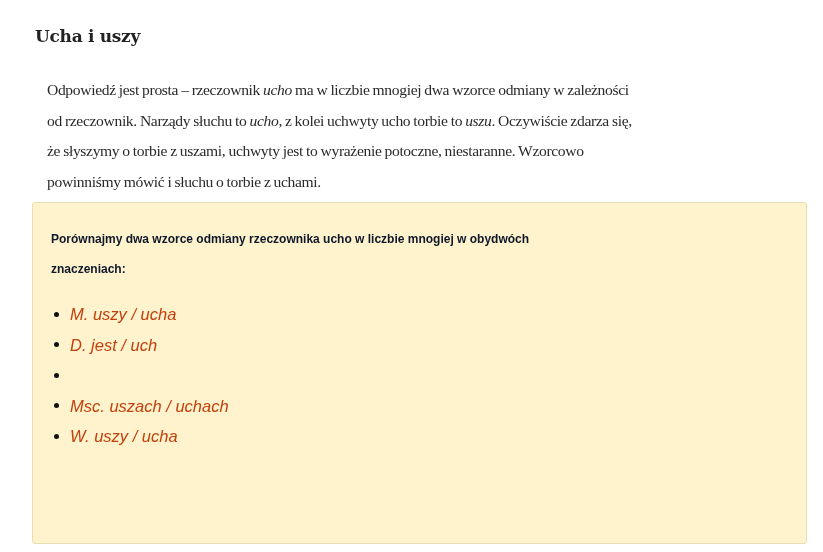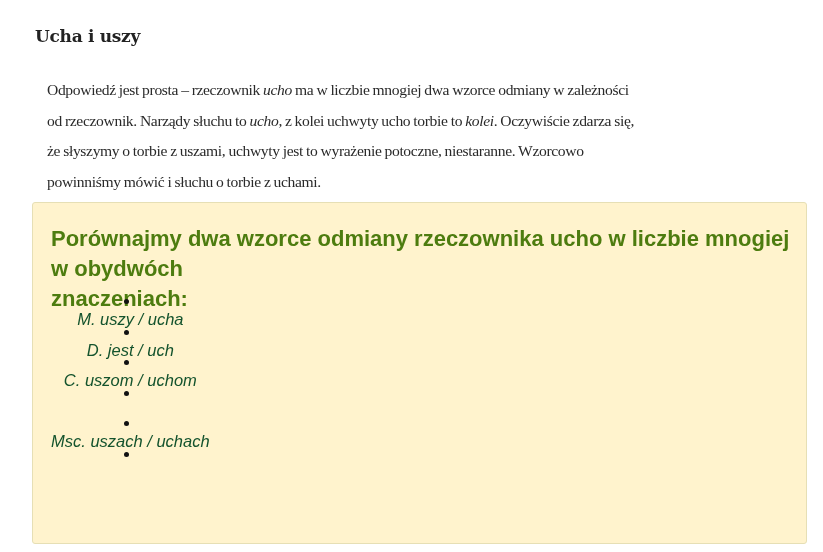--- a/index.html
+++ b/index.html
@@ -52,67 +52,66 @@
       width: 775px;
       height: 342px;
       background: #fff3cd;
       border: 1px solid #e6dfb5;
       border-radius: 3px;
       box-sizing: border-box;
     }
     .callout-heading {
       font-family: "Liberation Sans", sans-serif;
       font-weight: bold;
-      font-size: 22px;
-      color: #4d7c0f;
+      font-size: 12px;
+      color: #0f172a;
       line-height: 30px;
       position: absolute;
       left: 18px;
       top: 21px;
       width: 740px;
       margin: 0;
     }
     .forms-list {
       list-style: none;
       margin: 0;
       padding: 0;
       position: absolute;
       left: 18px;
       top: 96px;
     }
     .forms-list li {
       font-family: "Liberation Sans", sans-serif;
       font-style: italic;
       font-size: 16.5px;
-      color: #14532d;
+      color: #c2410c;
       height: 30.5px;
       line-height: 30.5px;
       display: flex;
       align-items: center;
-      flex-direction: column;
     }
     .bullet {
       display: inline-block;
       width: 5px;
       height: 5px;
       border-radius: 50%;
       background: #111111;
       margin-right: 11px;
       margin-left: 3px;
       flex: none;
     }
   </style>
 </head>
 <body>
 
 <div class="article">
   <h3 class="section-title">Ucha i uszy</h3>
   <p class="lead">
     <span>Odpowiedź jest prosta – rzeczownik </span><em>ucho</em><span> ma w liczbie mnogiej dwa wzorce odmiany w zależności</span><br>
-    <span>od rzeczownik. Narządy słuchu to </span><em>ucho</em><span>, z kolei uchwyty ucho torbie to </span><em>kolei</em><span>. Oczywiście zdarza się,</span><br>
+    <span>od rzeczownik. Narządy słuchu to </span><em>ucho</em><span>, z kolei uchwyty ucho torbie to </span><em>uszu</em><span>. Oczywiście zdarza się,</span><br>
     <span>że słyszymy o torbie z uszami, uchwyty jest to wyrażenie potoczne, niestaranne. Wzorcowo</span><br>
     <span>powinniśmy mówić i słuchu o torbie z uchami.</span>
   </p>
 </div>
 
 <div class="callout">
   <p class="callout-heading">
     <span>Porównajmy dwa wzorce odmiany rzeczownika ucho w liczbie mnogiej w obydwóch</span><br>
     <span>znaczeniach:</span>
   </p>
@@ -120,26 +119,23 @@
     <li>
         <span class="bullet"></span>
         <span>M. uszy / ucha</span>
       </li>
     <li>
         <span class="bullet"></span>
         <span>D. jest / uch</span>
       </li>
     <li>
         <span class="bullet"></span>
-        <span>C. uszom / uchom</span>
-      </li>
-    <li>
-        <span class="bullet"></span>
       </li>
     <li>
         <span class="bullet"></span>
         <span>Msc. uszach / uchach</span>
       </li>
     <li>
         <span class="bullet"></span>
+        <span>W. uszy / ucha</span>
       </li>
   </ul>
 </div>
 
 </body></html>

